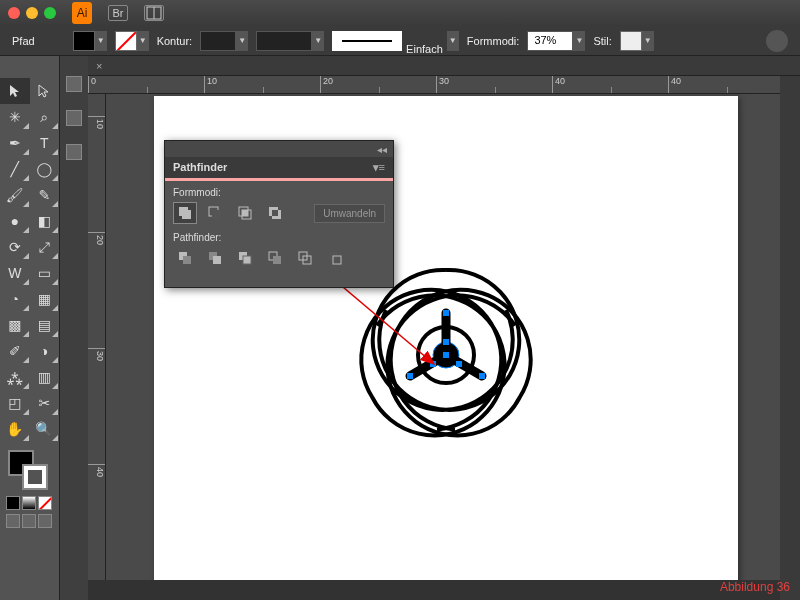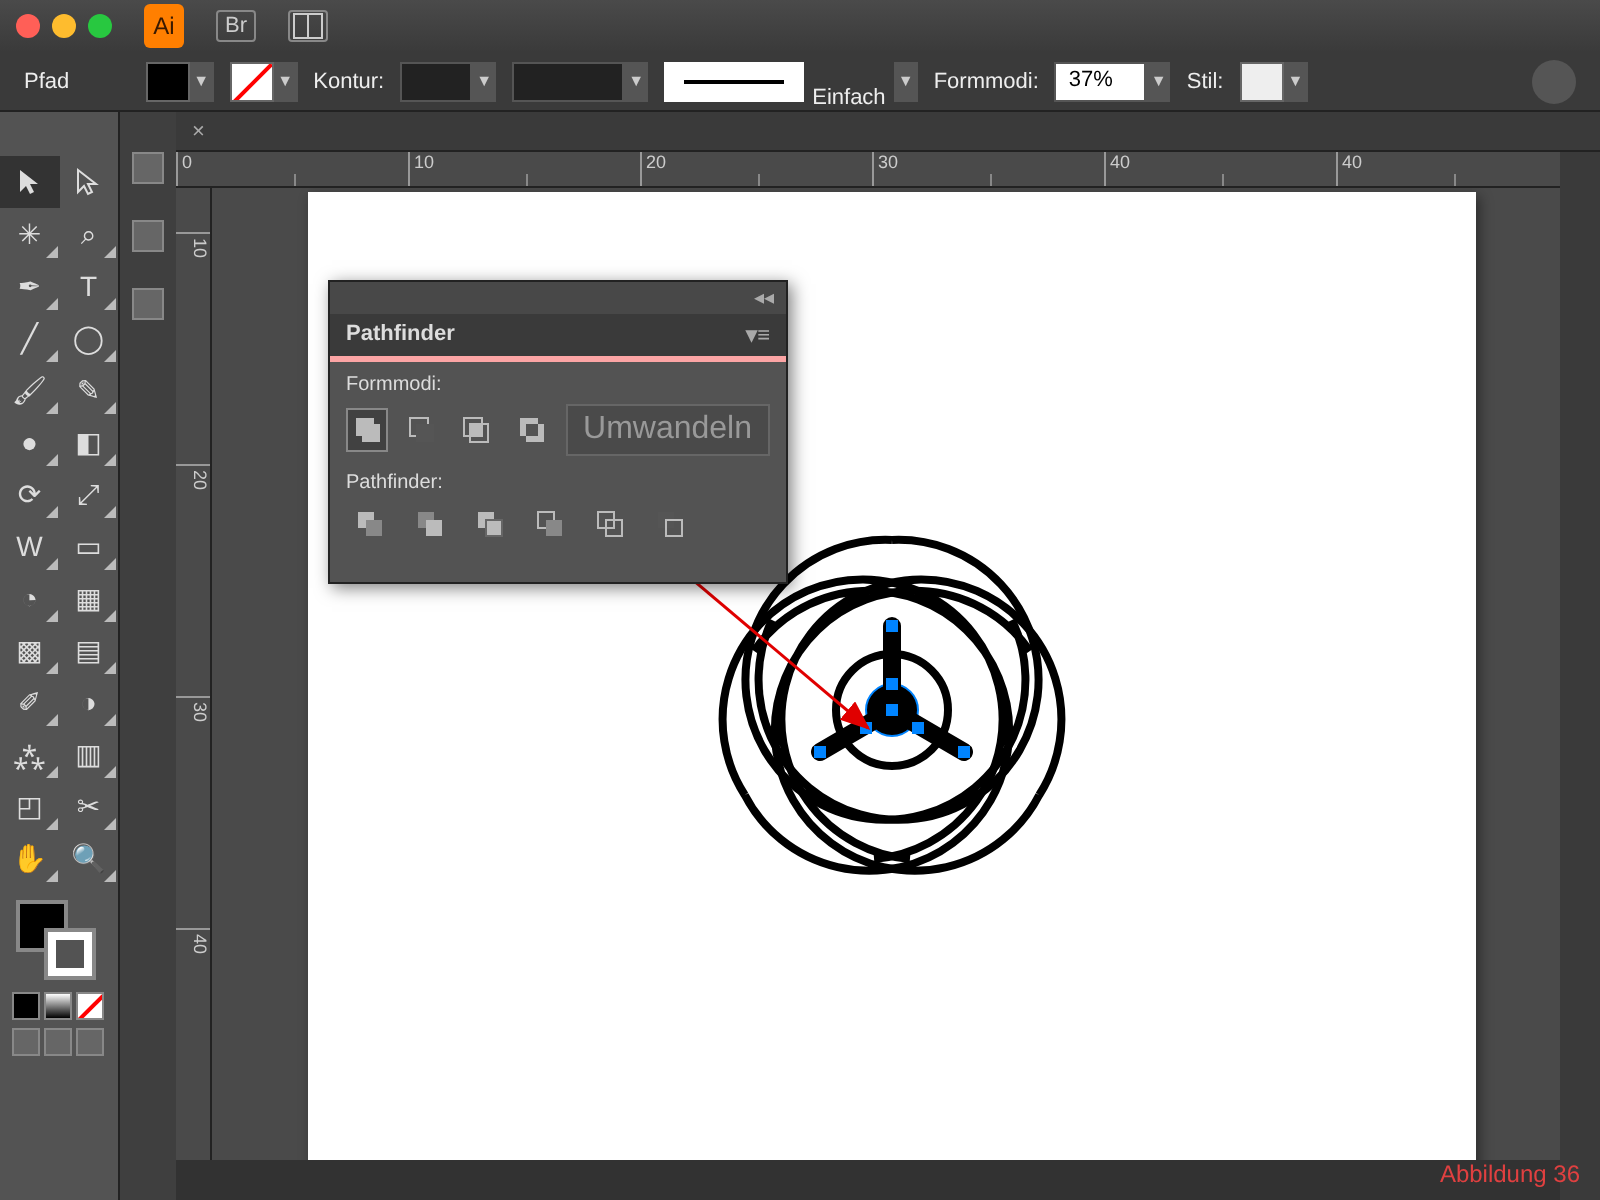--- a/index.html
+++ b/index.html
@@ -47,21 +47,21 @@
 .panel { position: absolute; left: 164px; top: 140px; width: 230px; background: #535353; border: 1px solid #222; box-shadow: 2px 2px 8px rgba(0,0,0,.5); color: #ddd; font-size: 11px; }
 .panel-hdr { background: #484848; display: flex; align-items: center; height: 16px; padding: 0 6px; }
 .panel-hdr .collapse { margin-left: auto; color: #aaa; font-size:10px; }
 .panel-tab { background: #3a3a3a; padding: 4px 8px; border-bottom: 3px solid #fca5a5; font-weight: bold; display:flex; }
 .panel-menu { margin-left:auto; color:#aaa; }
 .panel-body { padding: 6px 8px 10px; }
 .pf-label { font-size: 10px; color: #ddd; margin-bottom: 4px; }
 .pf-row { display: flex; gap: 6px; align-items: center; margin-bottom: 8px; }
 .pf-btn { width: 24px; height: 22px; display: flex; align-items: center; justify-content: center; border: 1px solid transparent; }
 .pf-btn.active { border: 1px solid #888; background: #414141; }
-.pf-convert { margin-left: auto; border: 1px solid #666; background: #4a4a4a; color: #999; padding: 3px 8px; font-size: 16px; }
+.pf-convert { margin-left: auto; border: 1px solid #666; background: #4a4a4a; color: #999; padding: 3px 8px; font-size: 10px; }
 .red-arrow { position: absolute; pointer-events: none; }
 .caption { position: absolute; right: 10px; bottom: 6px; color: #e04040; font-size: 12px; }
 .side-tabs-right { position: absolute; right:0; top:76px; width:20px; bottom:0; background:#3a3a3a; }
 svg.icon { width: 16px; height: 16px; }
 </style>
 </head>
 <body>
 
 <div class="titlebar">
   <div class="tl-btn tl-red"></div>

